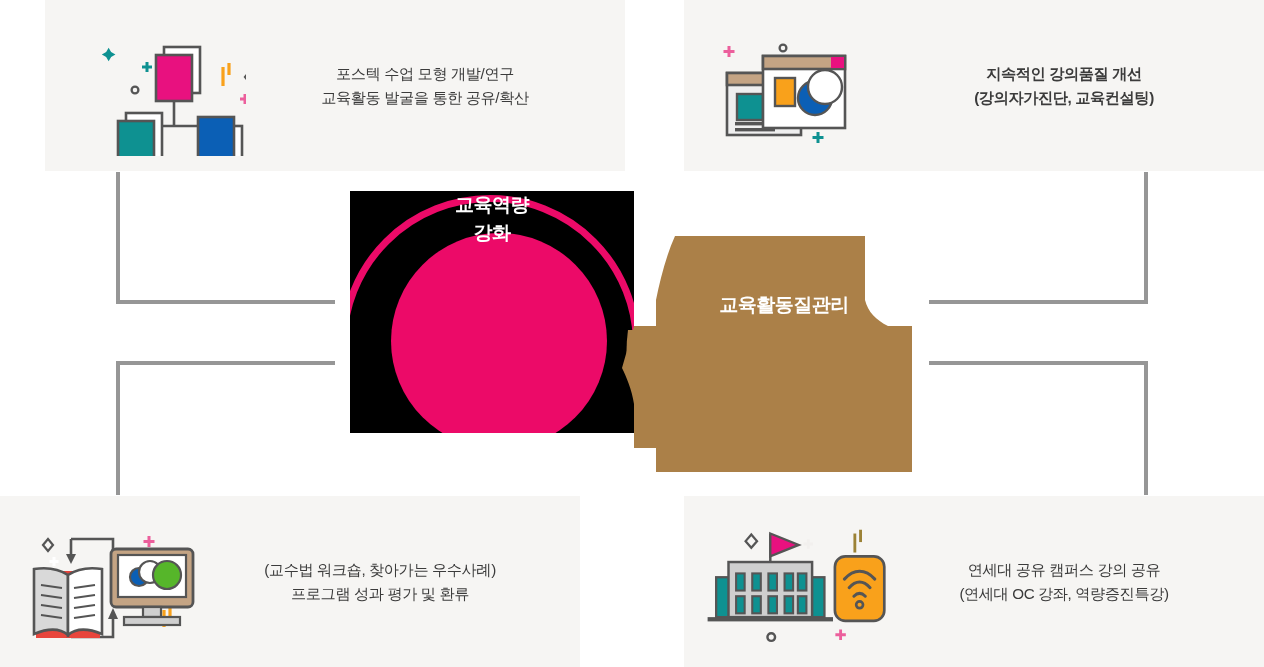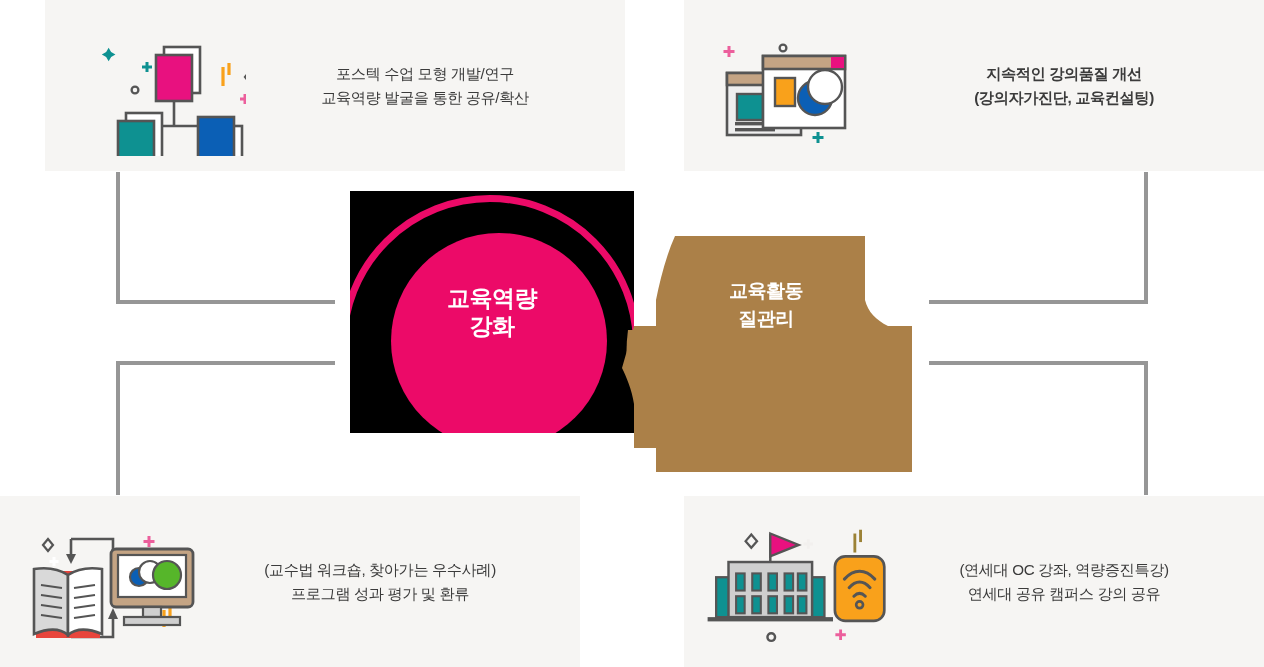--- a/index.html
+++ b/index.html
@@ -64,32 +64,32 @@
   #pink-circle{
     position:absolute;
     left:41px;top:42px;width:216px;height:216px;
     border-radius:50%;
     background:#ec0a68;
   }
   #pink-label{
     position:absolute;
     left:350px;top:191px;width:284px;height:242px;
     display:flex;flex-direction:column;
-    align-items:center;justify-content:center;
+    align-items:center;justify-content:flex-start;
     color:#ffffff;font-weight:bold;
-    font-size:23px;line-height:28px;
+    font-size:19px;line-height:28px;
     letter-spacing:-0.5px;
     pointer-events:none;
   }
 
   
   #brown-shape{position:absolute;left:620px;top:200px;width:320px;height:290px;}
   #brown-label{
-    position:absolute;left:637px;top:230px;width:258px;height:150px;
-    display:flex;flex-direction:column;
+    position:absolute;left:655px;top:230px;width:258px;height:150px;
+    display:flex;flex-direction:row;
     align-items:center;justify-content:center;
     color:#ffffff;font-weight:bold;
     font-size:19px;line-height:28px;
     letter-spacing:-0.5px;
     pointer-events:none;
   }
 </style>
 </head>
 <body>
 
@@ -160,21 +160,21 @@
 
         <rect x="60" y="97" width="36" height="46" fill="#ffffff" stroke="#555555" stroke-width="2.6"></rect>
         <rect x="52" y="105" width="36" height="46" fill="#0e9191" stroke="#555555" stroke-width="2.6"></rect>
 
         <rect x="140" y="110" width="36" height="46" fill="#ffffff" stroke="#555555" stroke-width="2.6"></rect>
         <rect x="132" y="101" width="36" height="46" fill="#0b5fb5" stroke="#555555" stroke-width="2.6"></rect>
       </svg>
     </div>
     <div class="panel-text">
       <span class="ln">포스텍 수업 모형 개발/연구</span>
-      <span class="ln">교육역량 발굴을 통한 공유/확산</span>
+      <span class="ln">교육활동 발굴을 통한 공유/확산</span>
     </div>
   </div>
 
   <div class="panel tr">
     <div class="panel-icon">
       <svg width="180" height="140" viewBox="0 0 180 140">
         <g fill="none" stroke="#ec5f9c" stroke-width="3">
           <path d="M24 30 l0 11 M18.5 35.5 l11 0"></path>
         </g>
         <circle cx="78" cy="32" r="3.4" fill="none" stroke="#555555" stroke-width="2.3"></circle>
@@ -294,18 +294,18 @@
         <rect x="142" y="46" width="52" height="68" rx="11" fill="#f9a11b" stroke="#555555" stroke-width="2.8"></rect>
         <g fill="none" stroke="#555555" stroke-width="3.2" stroke-linecap="round">
           <path d="M152 70 C162 59 174 59 184 70"></path>
           <path d="M157 79 C164 71 172 71 179 79"></path>
           <path d="M162 88 C166 84 170 84 174 88"></path>
         </g>
         <circle cx="168" cy="97" r="3.6" fill="none" stroke="#555555" stroke-width="2.8"></circle>
       </svg>
     </div>
     <div class="panel-text">
+      <span class="ln">연세대 공유 캠퍼스 강의 공유</span>
       <span class="ln">(연세대 OC 강좌, 역량증진특강)</span>
-      <span class="ln">연세대 공유 캠퍼스 강의 공유</span>
     </div>
   </div>
 
 </div>
 
 </body></html>

